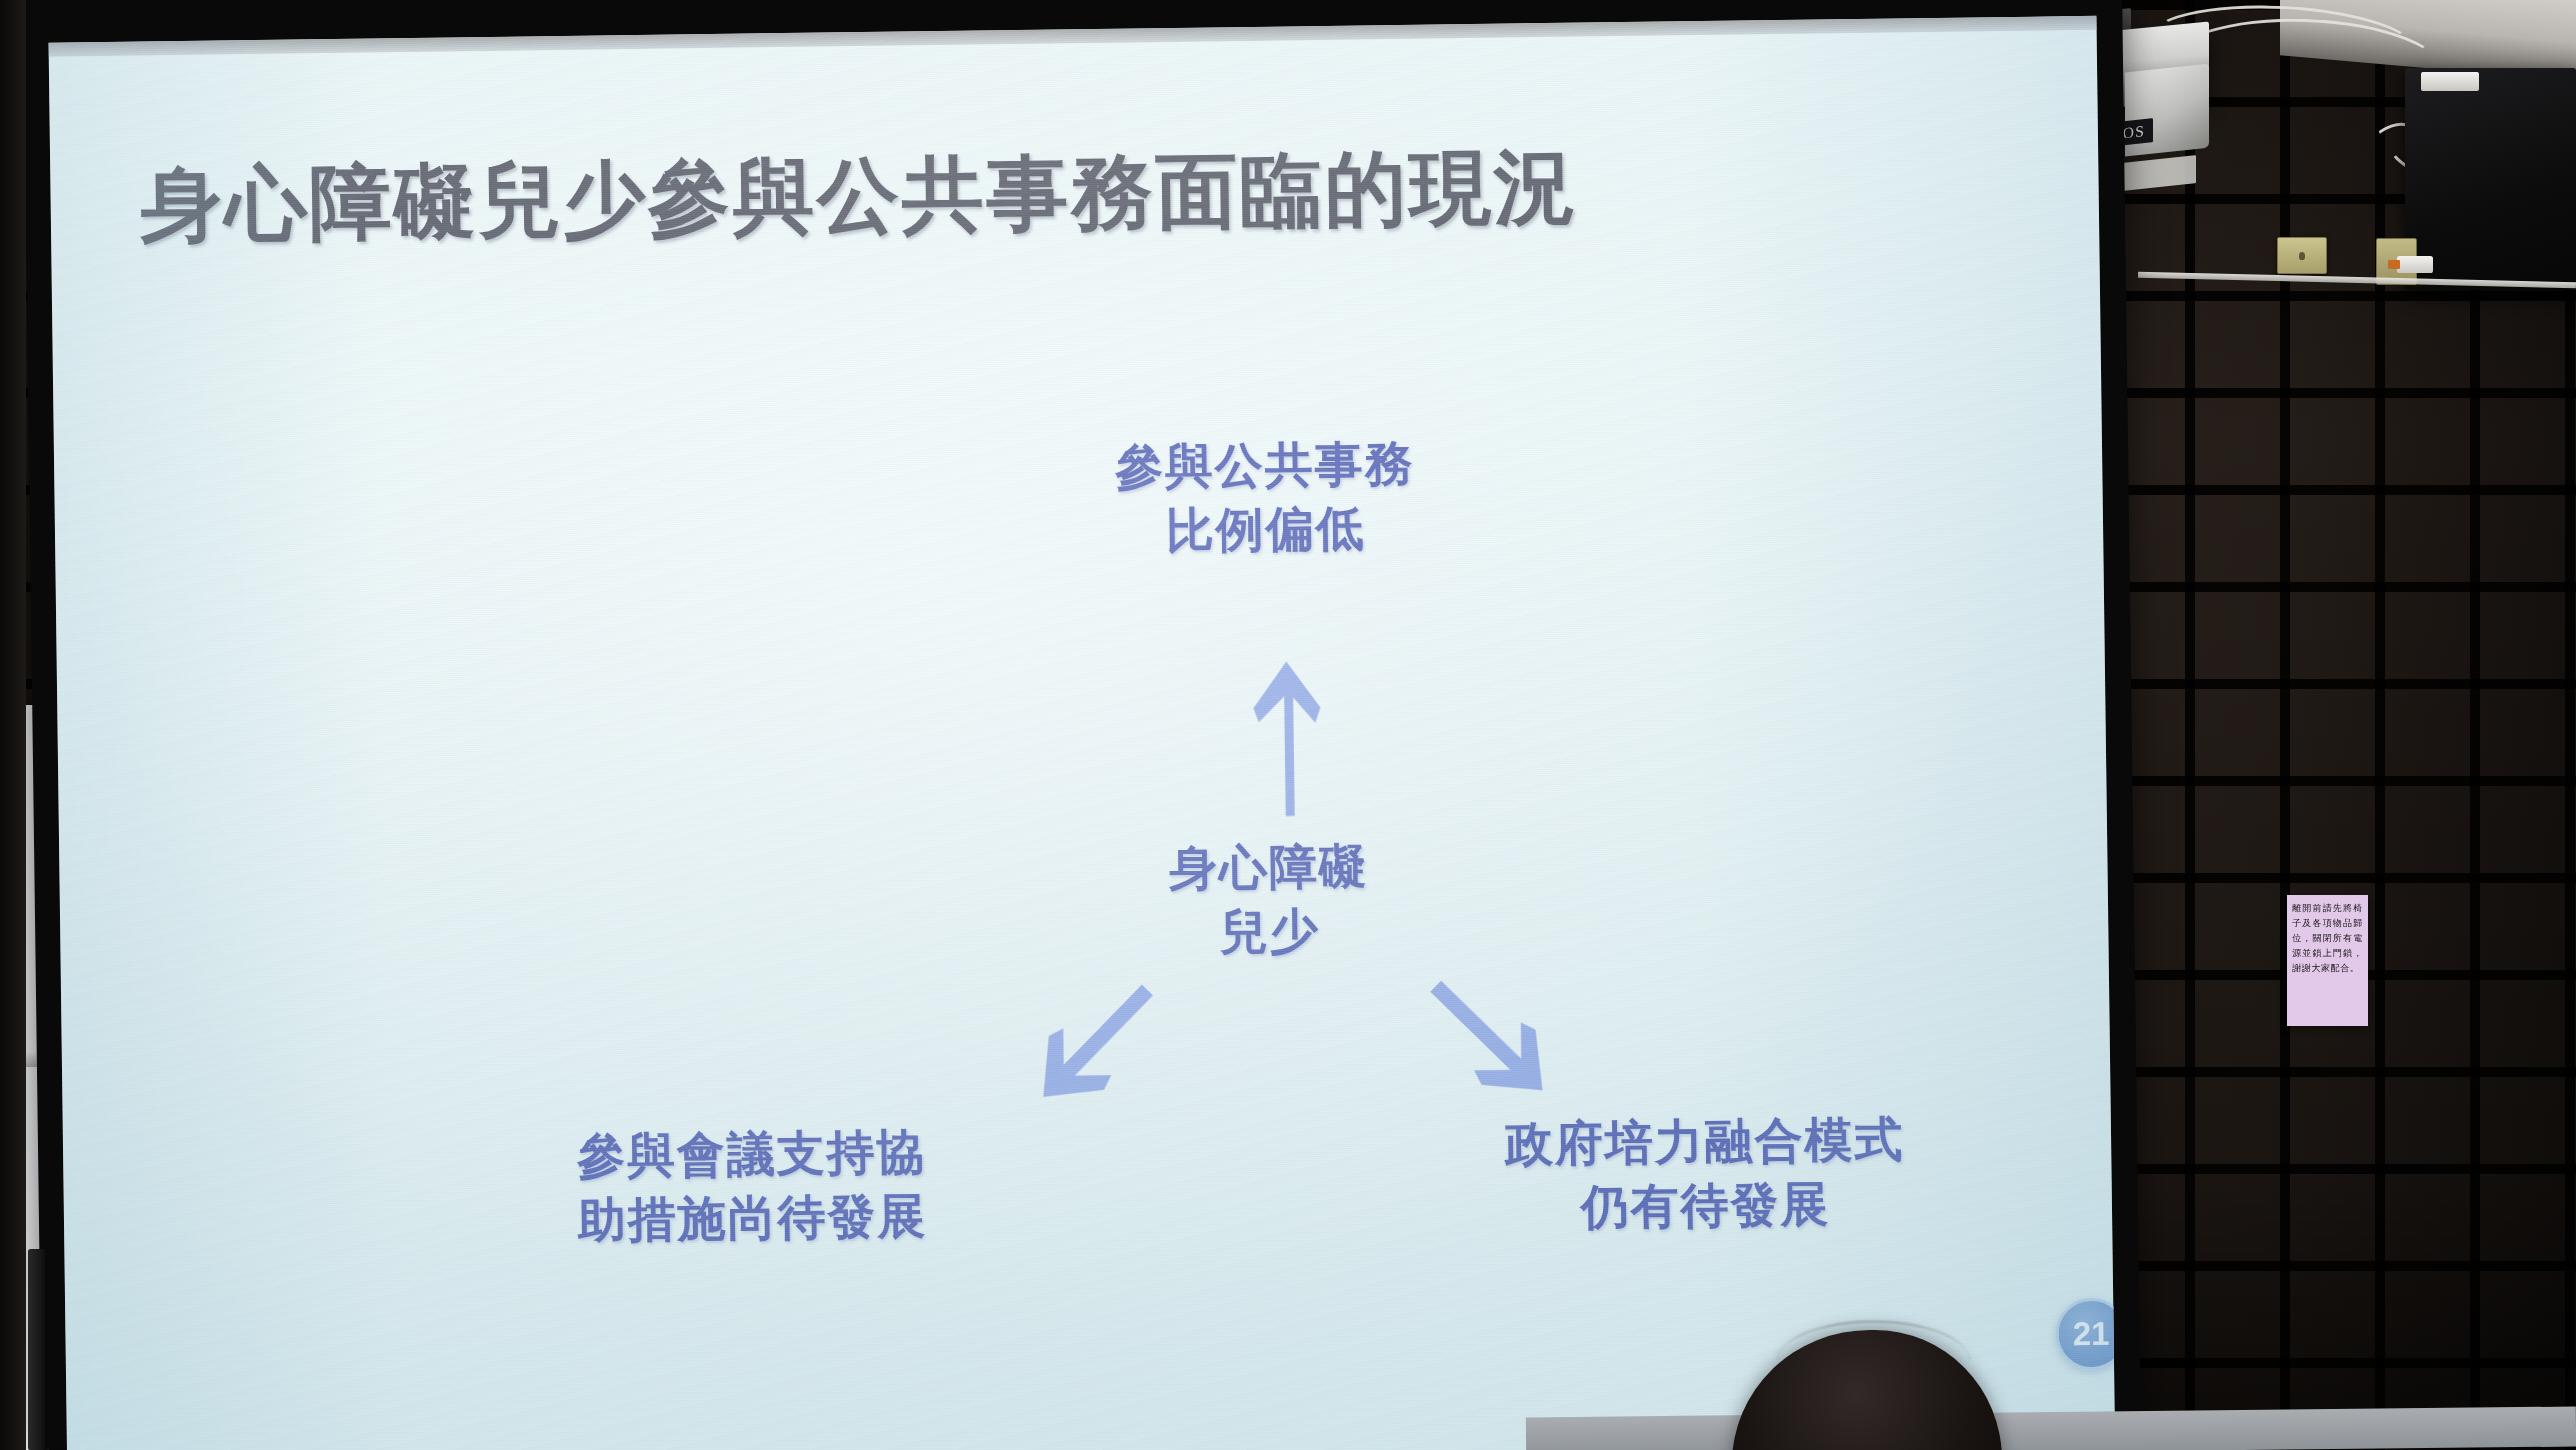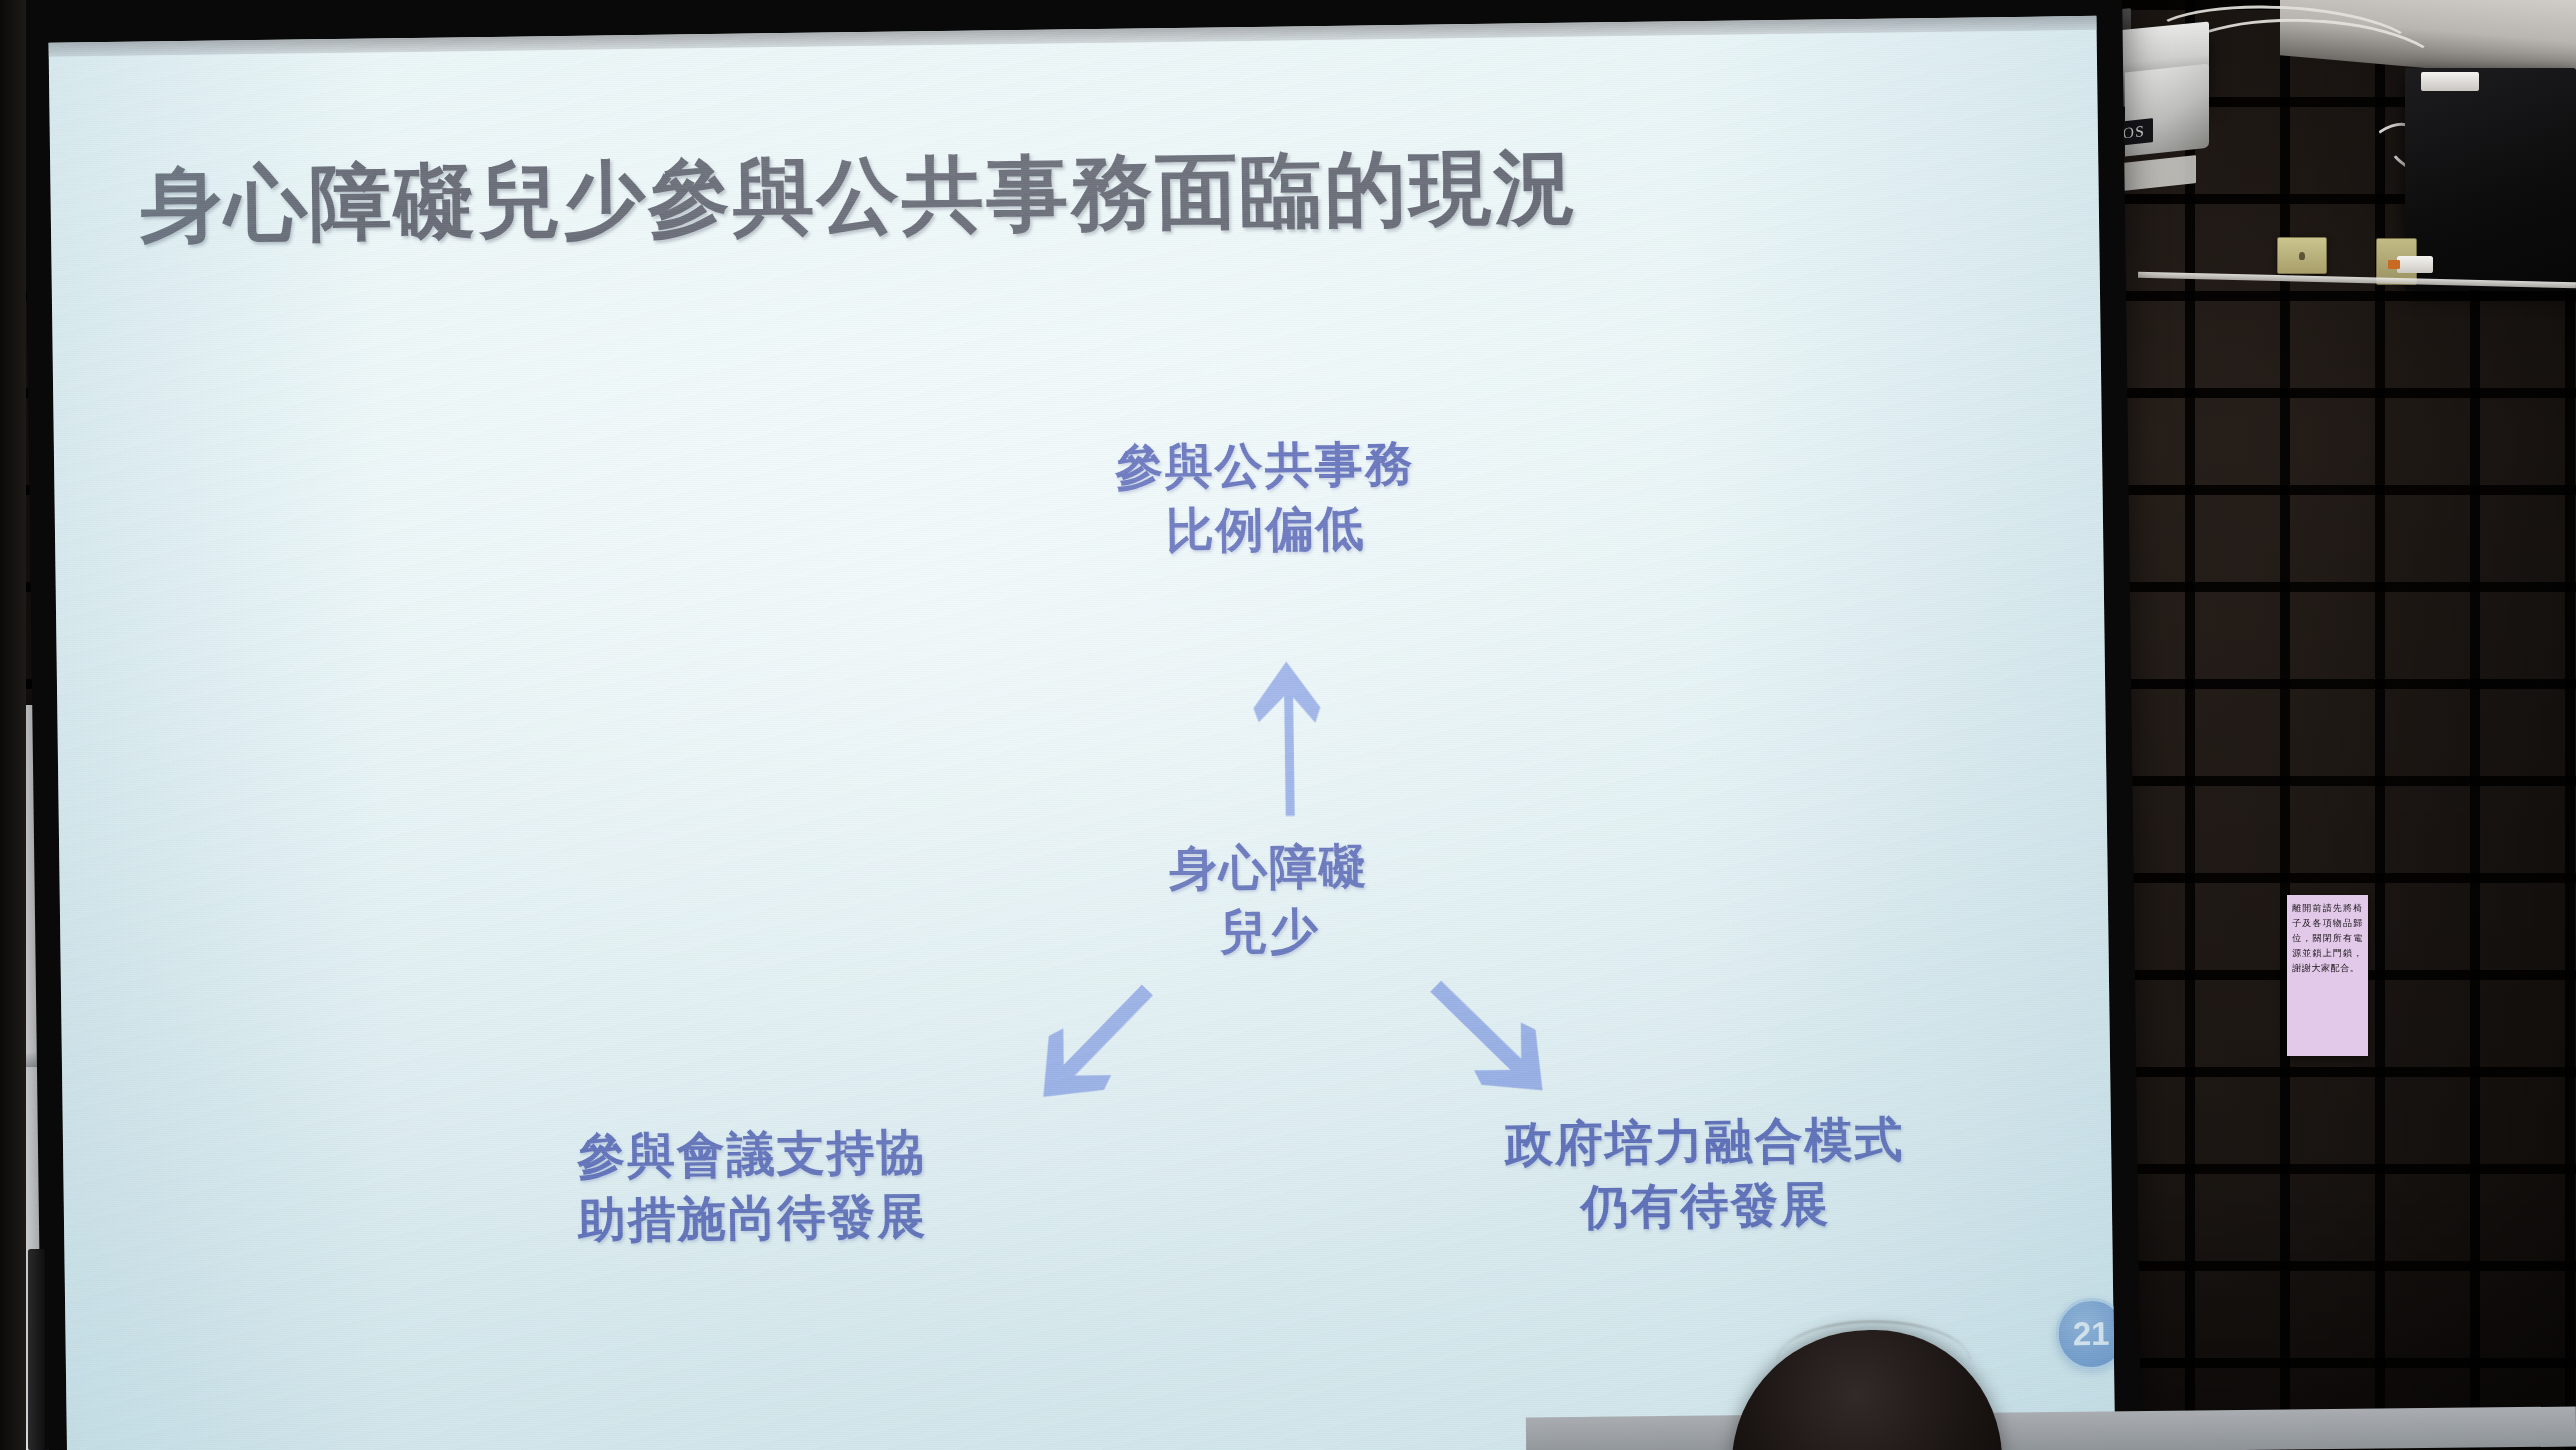--- a/index.html
+++ b/index.html
@@ -376,21 +376,21 @@
   <div class="outlet-box2"></div>
   <div class="plug"></div>
   <div class="conduit"></div>
 
   <div class="roller-mount"></div>
   <div class="roller"></div>
   <div class="roller-cap"></div>
   <div class="roller-label"></div>
   <div class="roller-brand">CASOS</div>
 
-  <div style="position:absolute; left:2287px; top:895px; width:81px; height:161px;
+  <div style="position:absolute; left:2287px; top:895px; width:81px; height:131px;
               background:#e2c9e9; box-shadow:0 2.6px 7.7px rgba(0,0,0,0.45);
               padding:6.4px 5.2px; box-sizing:border-box;
               writing-mode:horizontal-tb; color:#1a1518; font-size:9px; line-height:1.65;
               letter-spacing:0.6px; text-align:justify; overflow:hidden;
               font-family:'DejaVu Sans','Liberation Sans',sans-serif;">離開前請先將椅子及各項物品歸位，關閉所有電源並鎖上門鎖，謝謝大家配合。</div>
 
   <div class="whiteboard"></div>
   <div class="wb-strip blue"></div>
   <div class="wb-strip teal"></div>
   <div class="wb-strip yellow"></div>

